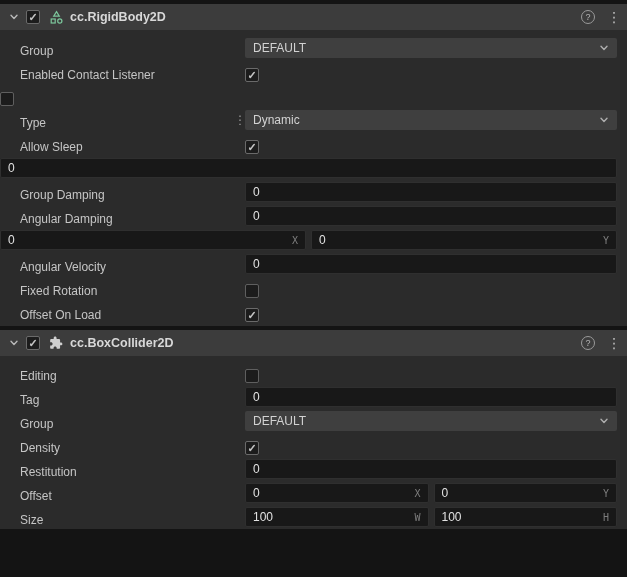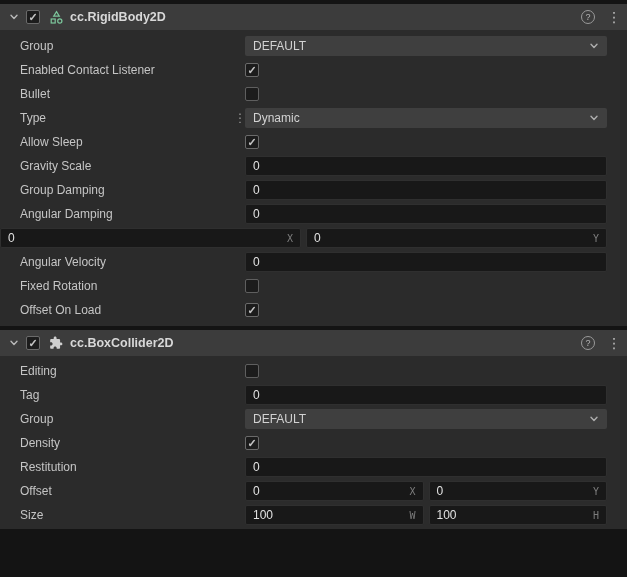--- a/index.html
+++ b/index.html
@@ -27,26 +27,26 @@
     width:14px; height:14px; border:1px solid #9a9a9a; border-radius:50%;
     color:#b5b5b5; font-size:9px; display:flex; align-items:center; justify-content:center;
     cursor:pointer; margin-right:12px;
   }
   .kebab-icon { color:#c0c0c0; font-size:14px; line-height:14px; cursor:pointer; width:10px; text-align:center; }
 
   .component-body { background:#2b2b2b; flex:0 0 auto; }
   .body-pad-a { padding:4px 0; }
   .body-pad-b { padding:3px 0 2px 0; }
 
-  .prop-row { height:24px; display:flex; align-items:center; }
+  .prop-row { height:24px; display:flex; align-items:flex-end; }
   .prop-label {
     width:245px; flex:0 0 auto; padding-left:20px;
     font-size:12px; color:#c5c5c5; white-space:nowrap; overflow:hidden;
   }
-  .prop-value { flex:1 1 auto; padding-right:20px; display:flex; align-items:center; position:relative; }
+  .prop-value { flex:1 1 auto; padding-right:10px; display:flex; align-items:center; position:relative; }
 
   .select-box {
     height:20px; flex:1; background:#3f3f3f; border-radius:2px;
     display:flex; align-items:center; padding:0 8px; cursor:pointer; position:relative;
   }
   .select-text { font-size:12px; color:#d2d2d2; flex:1; }
   .select-chevron { display:flex; align-items:center; }
 
   .dots-indicator {
     position:absolute; left:-11px; top:50%; transform:translateY(-50%);
@@ -115,21 +115,20 @@
         </div>
         <div class="prop-row">
           <div class="prop-label">Enabled Contact Listener</div>
           <div class="prop-value">
             <div class="checkbox checked">
               <span class="tick">✓</span>
             </div>
           </div>
         </div>
         <div class="prop-row">
-          <div class="prop-label">Bullet</div>
           <div class="prop-value">
             <div class="checkbox unchecked"></div>
           </div>
         </div>
         <div class="prop-row">
           <div class="prop-label">Type</div>
           <div class="prop-value">
             <span class="dots-indicator">⋮</span>
             <div class="select-box">
               <span class="select-text">Dynamic</span>
@@ -143,21 +142,20 @@
         </div>
         <div class="prop-row">
           <div class="prop-label">Allow Sleep</div>
           <div class="prop-value">
             <div class="checkbox checked">
               <span class="tick">✓</span>
             </div>
           </div>
         </div>
         <div class="prop-row">
-          <div class="prop-label">Gravity Scale</div>
           <div class="prop-value">
             <div class="text-input">
               <span class="val">0</span>
             </div>
           </div>
         </div>
         <div class="prop-row">
           <div class="prop-label">Group Damping</div>
           <div class="prop-value">
             <div class="text-input">

